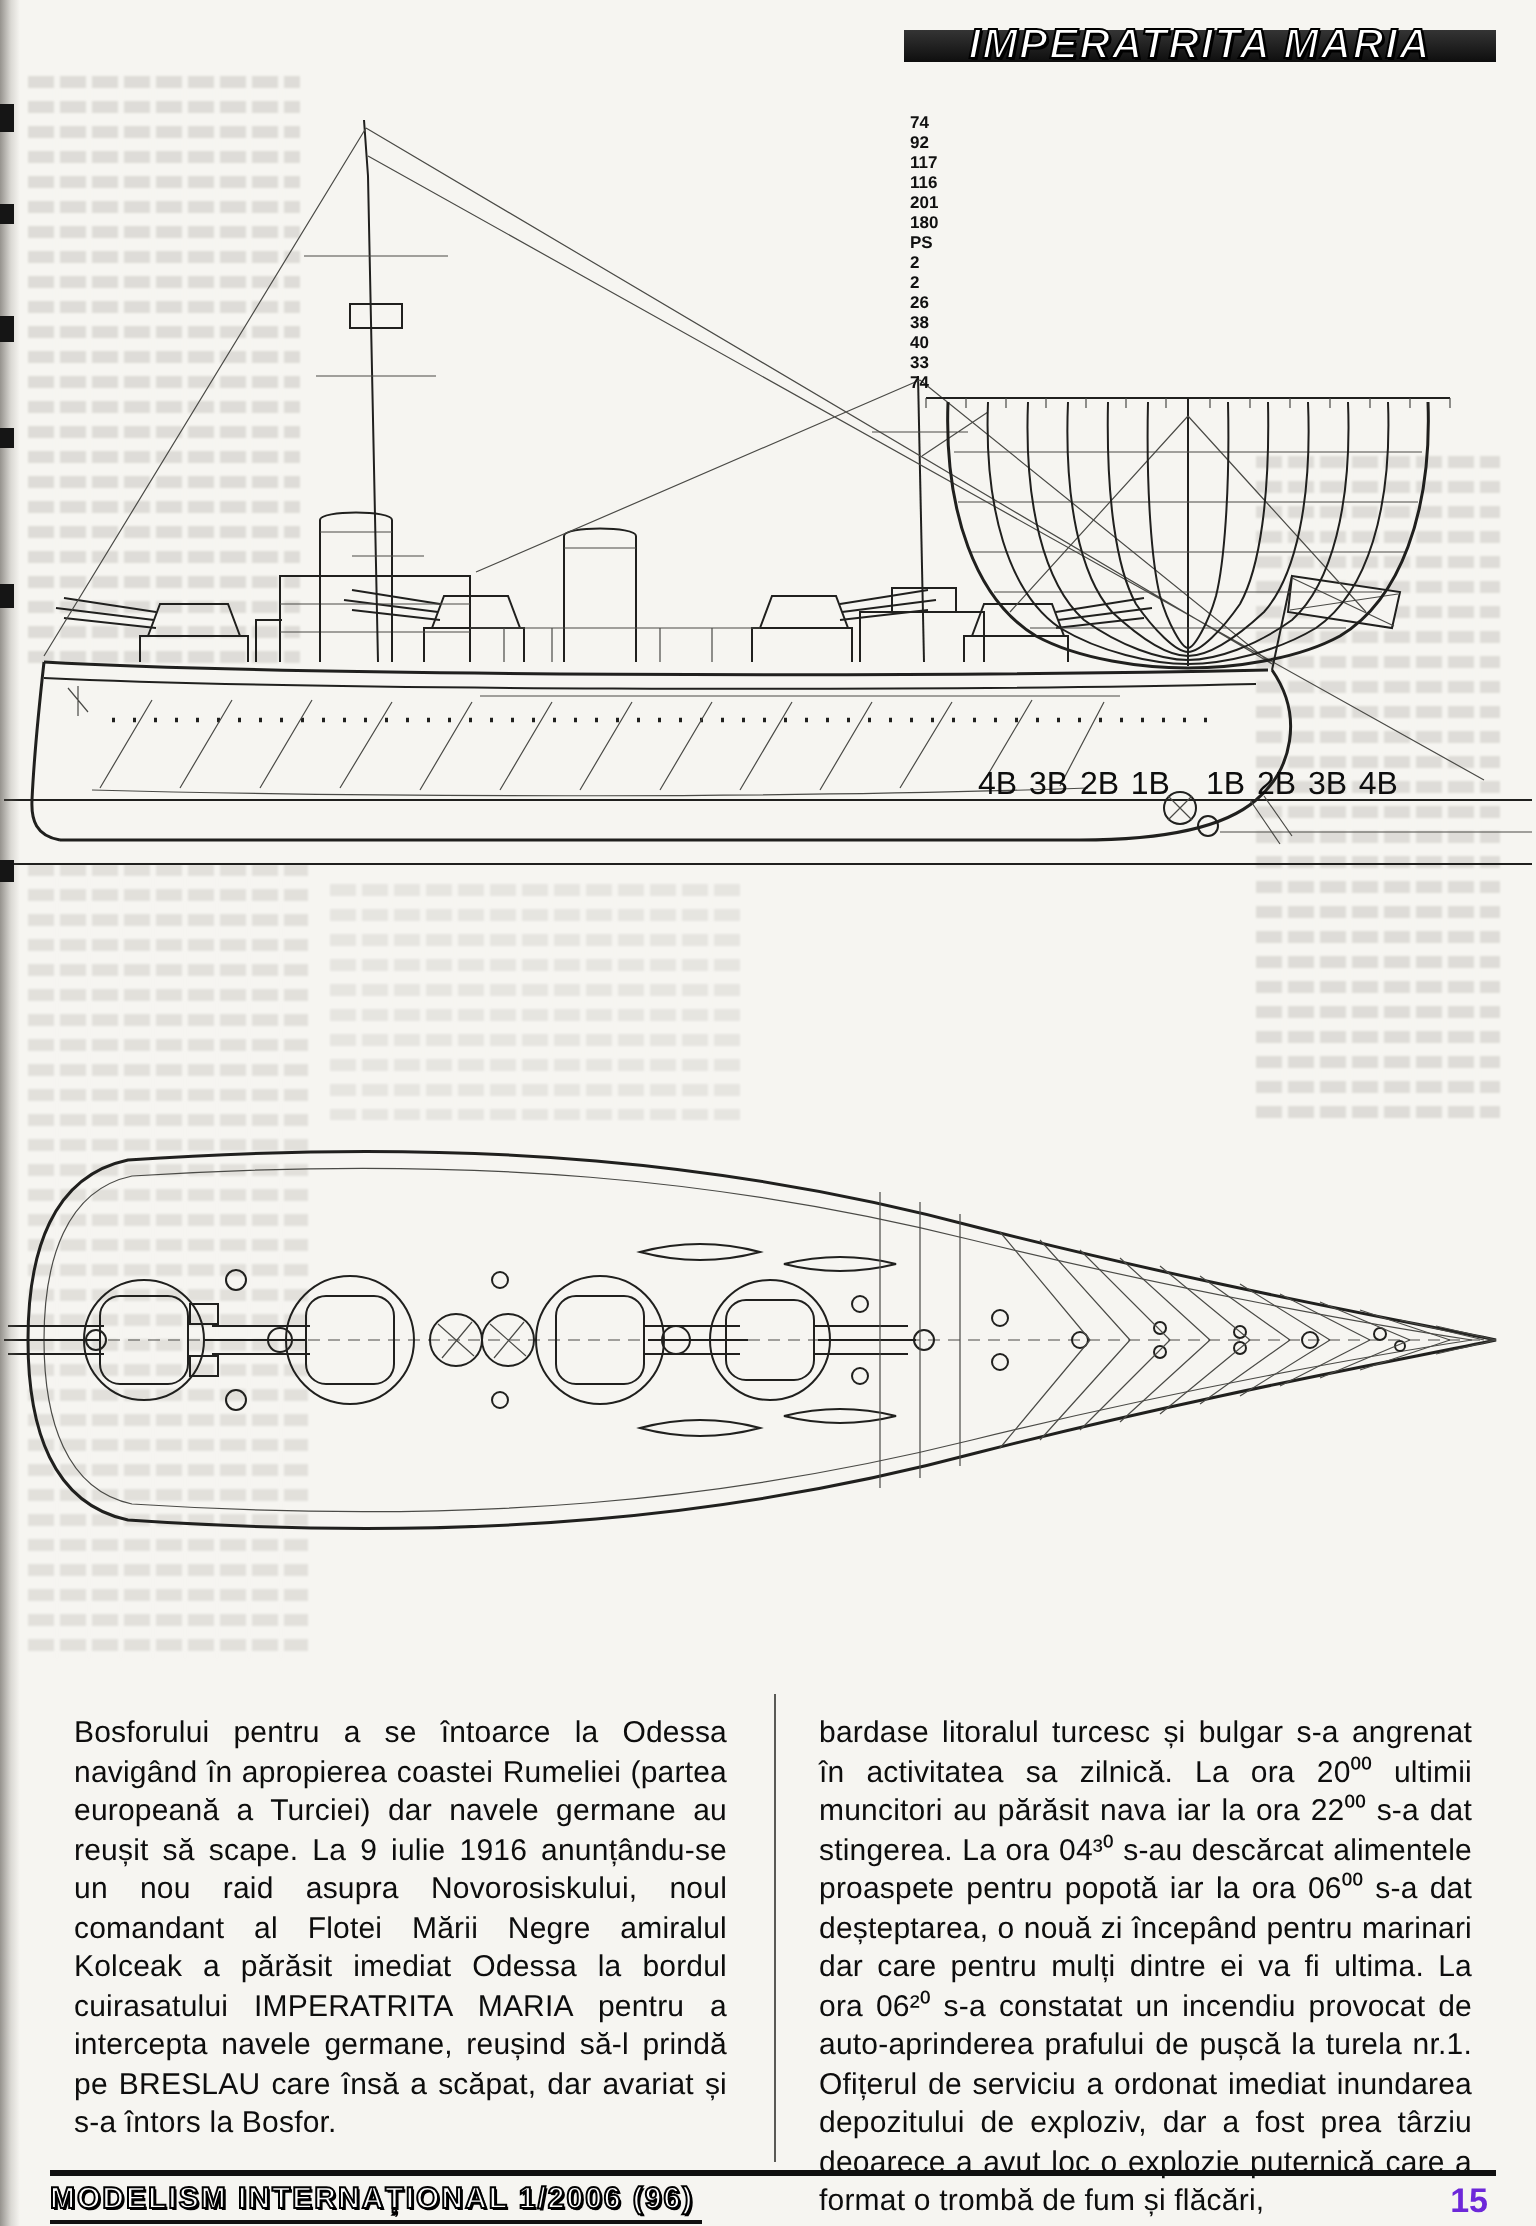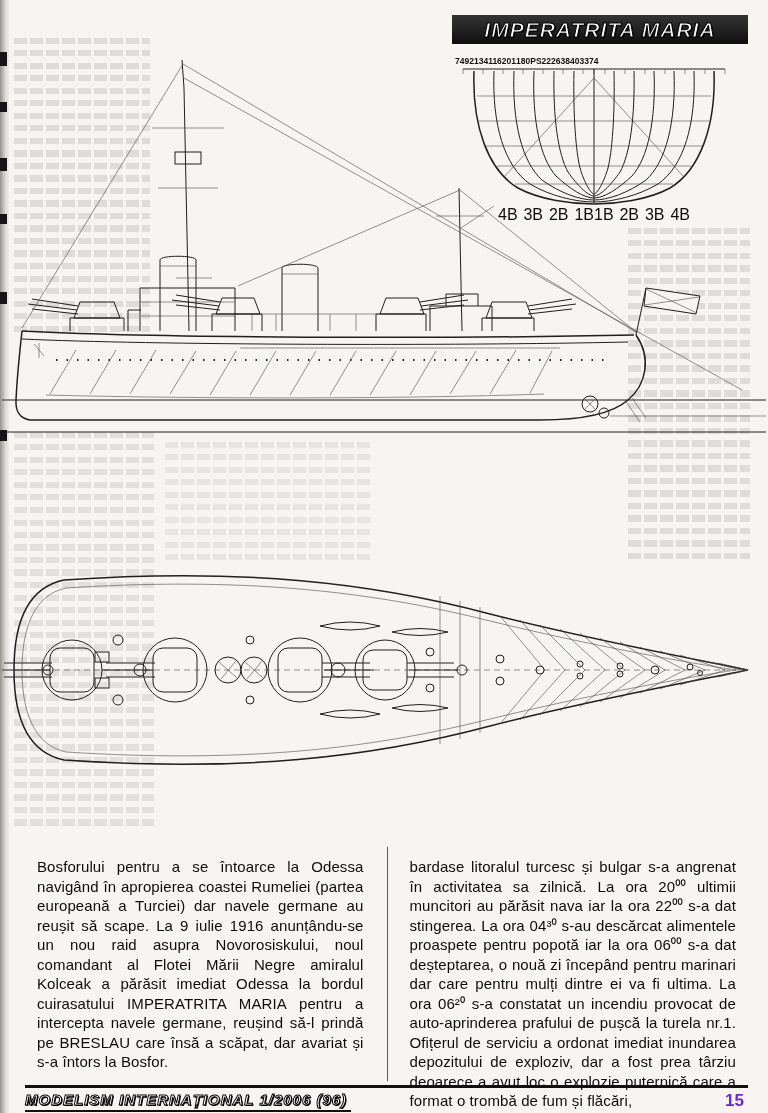--- a/index.html
+++ b/index.html
@@ -12,29 +12,29 @@
   
   .binding-shadow { position:absolute; left:0; top:0; width:10px; height:1113px;
     background:linear-gradient(90deg, rgba(70,66,60,.55), rgba(120,116,108,.22) 55%, rgba(0,0,0,0)); z-index:5; }
   .edge-mark { position:absolute; left:0; width:7px; background:#151515; z-index:6; }
   .ghost { position:absolute; z-index:0; opacity:.5; filter:blur(.6px);
     background-image:
       repeating-linear-gradient(90deg, rgba(246,245,241,0) 0 13px, rgba(246,245,241,.95) 13px 16px),
       repeating-linear-gradient(180deg, rgba(128,124,116,.40) 0 6px, rgba(0,0,0,0) 6px 12.5px);
   }
   
-  .title-banner { position:absolute; left:452px; top:15px; width:296px; height:29px;
+  .title-banner { position:absolute; left:452px; top:15px; width:296px; height:16px;
     background:linear-gradient(#343434,#0e0e0e); display:flex; align-items:center; justify-content:center; z-index:3; }
   .title-text { font-style:italic; font-weight:bold; font-size:21px; letter-spacing:1px;
     color:#ffffff; -webkit-text-stroke:1px #000; text-shadow:1px 1px 0 #000; white-space:nowrap; }
   
   .body-plan { position:absolute; left:443px; top:56px; width:302px; z-index:2; }
-  .bp-row { display:flex; justify-content:flex-start; padding:0 12px; }
+  .bp-row { display:flex; justify-content:flex-end; padding:0 12px;flex-direction:column; }
   .bp-row span { font-size:8.5px; font-weight:bold; color:#111; }
-  .bp-bottom { display:flex; justify-content:center; padding:0 46px; }
+  .bp-bottom { display:flex; justify-content:space-between; padding:0 46px;margin-top:48px; }
   .bp-grp { display:flex; width:96px; justify-content:space-between; }
   
   svg { display:block; }
   svg path, svg line, svg circle, svg rect, svg polygon {
     fill:none; stroke:#20201e; stroke-width:1; }
   svg .thin  { stroke:#4a4a46; stroke-width:.6; }
   svg .thick { stroke-width:1.5; }
   svg .dots  { stroke-width:2.2; stroke-dasharray:1.5 9; }
   svg .dash  { stroke-dasharray:6 4; }
   svg .fillflag { fill:#f6f5f1; }
@@ -43,21 +43,21 @@
   
   .columns { position:absolute; left:25px; top:845px; width:723px; height:238px;
     display:grid; grid-template-columns:1fr 1fr; column-gap:22px; z-index:2; }
   .columns::before { content:""; position:absolute; left:50%; top:2px; bottom:2px; width:1px; background:#5a5a56; }
   .columns p { margin:12px; text-align:justify; font-size:15px; line-height:19.5px; letter-spacing:.1px; }
   .columns p.indent { text-indent:17px; margin-top:1px; }
   
   .footer-rule { position:absolute; left:25px; top:1085px; width:723px; height:3px; background:#101010; z-index:2; }
   .footer { position:absolute; left:25px; top:1091px; width:723px; display:flex;
     justify-content:space-between; align-items:flex-start; z-index:2; }
-  .footer-left { font-style:italic; font-weight:bold; font-size:15px; letter-spacing:1px;
+  .footer-left { font-weight:bold; font-size:15px; letter-spacing:1px;
     color:#fff; -webkit-text-stroke:1px #000; text-shadow:1px 1px 0 #000;
     border-bottom:2px solid #111; padding:0 4px 2px 0; }
   .page-num { font-weight:bold; font-size:17px; color:#6d28d9; padding-right:4px; }
 </style>
 </head>
 <body>
 
 <div class="binding-shadow"></div>
 <div class="edge-mark" style="top:52px;height:14px"></div>
 <div class="edge-mark" style="top:102px;height:10px"></div>
@@ -72,21 +72,21 @@
 <div class="ghost" style="left:165px;top:442px;width:205px;height:118px;opacity:.32"></div>
 
 <div class="title-banner">
   <span class="title-text">IMPERATRITA MARIA</span>
 </div>
 
 <div class="body-plan">
   <div class="bp-row">
     <span>74</span>
     <span>92</span>
-    <span>134</span>
+    <span>117</span>
     <span>116</span>
     <span>201</span>
     <span>180</span>
     <span>PS</span>
     <span>2</span>
     <span>2</span>
     <span>26</span>
     <span>38</span>
     <span>40</span>
     <span>33</span>

